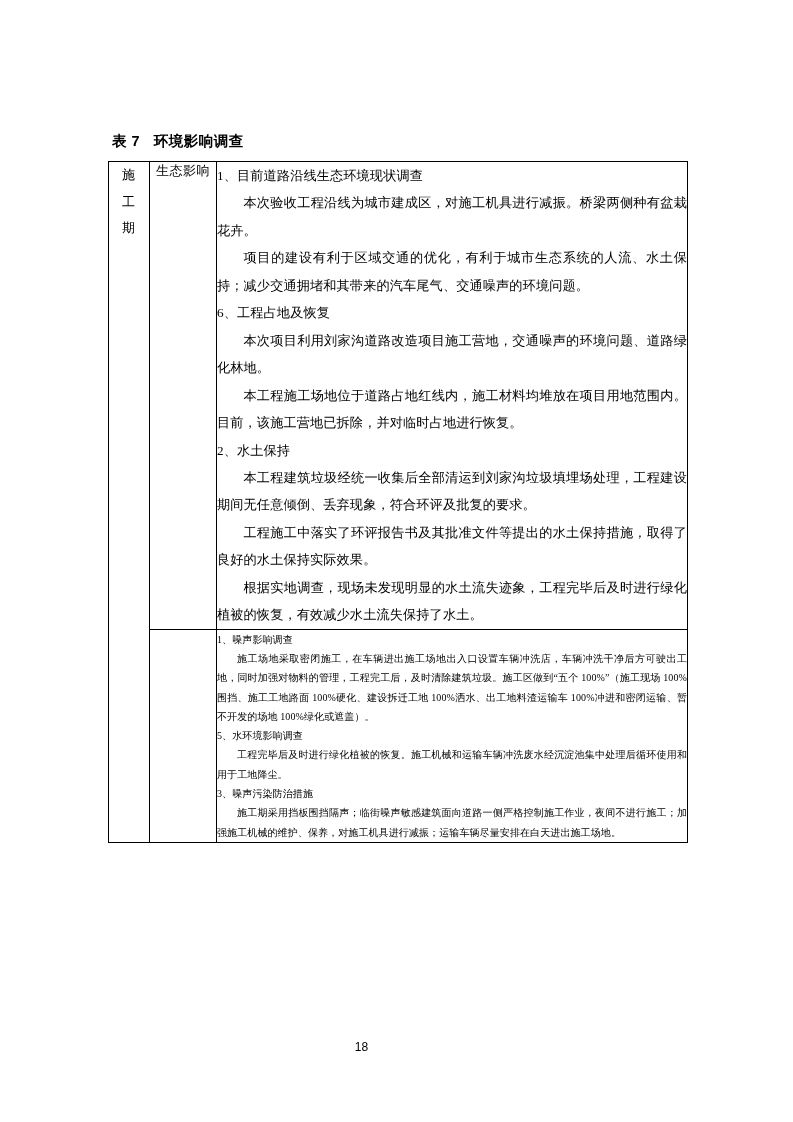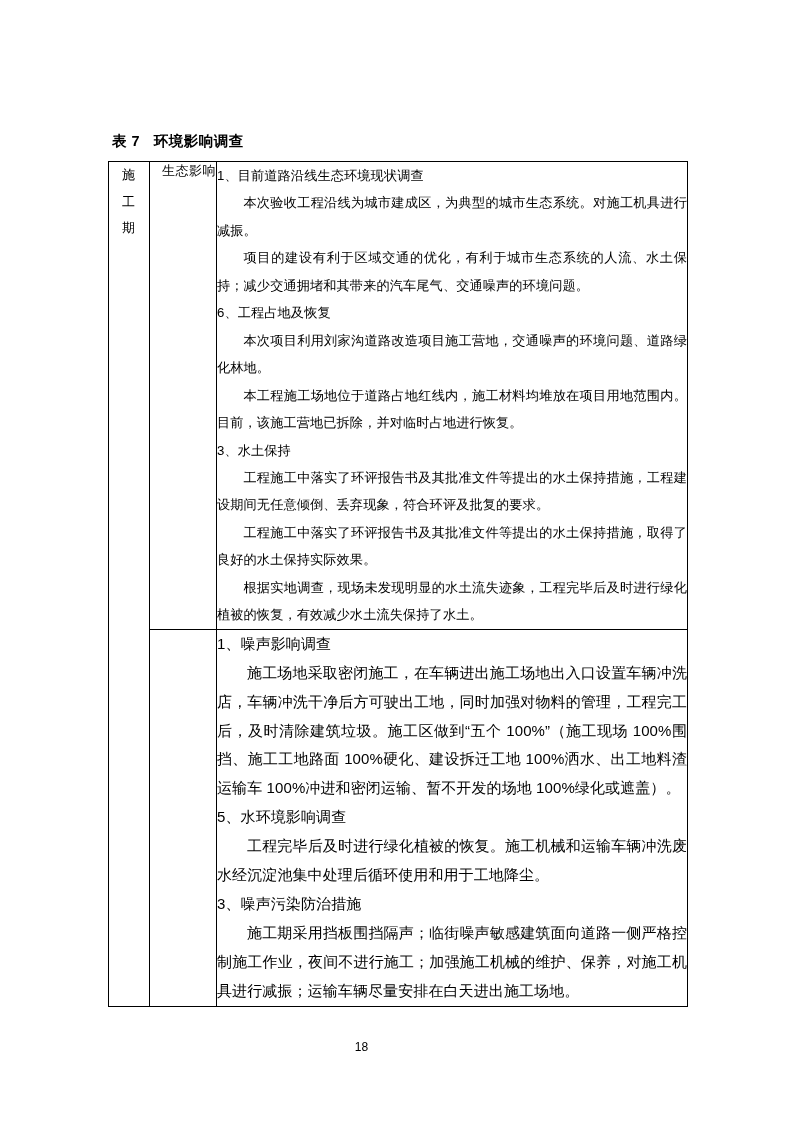--- a/index.html
+++ b/index.html
@@ -41,52 +41,52 @@
     vertical-align: top;
     padding: 0;
   }
   td.col-period {
     width: 40px;
     text-align: center;
     vertical-align: middle;
   }
   td.col-category {
     width: 66px;
-    text-align: right;
+    text-align: center;
     vertical-align: middle;
   }
   td.col-content {
     width: 470px;
     padding: 6px 9px 8px 9px;
   }
   .vert-text {
     font-family: "Liberation Sans", "DejaVu Sans", sans-serif;
     font-size: 13px;
     line-height: 2.05;
     letter-spacing: 1px;
   }
   .vert-text span { display: block; }
   .cat-text {
     font-family: "Liberation Sans", "DejaVu Sans", sans-serif;
     font-size: 13px;
     letter-spacing: 0.5px;
   }
   p.line {
     margin: 0;
-    font-family: Liberation Sans, sans-serif;
+    font-family: Liberation Serif, serif;
     font-size: 13.2px;
     line-height: 2.08;
     text-align: justify;
     text-justify: inter-ideograph;
     letter-spacing: 0.1px;
   }
   p.indent { text-indent: 2em; }
   .cell-b p.line {
     line-height: 1.93;
-    font-size: 15px;
+    font-size: 10px;
   }
   .page-number {
     position: absolute;
     left: 0;
     top: 1040px;
     width: 723px;
     text-align: center;
     font-family: "Liberation Sans", "DejaVu Sans", sans-serif;
     font-size: 12px;
   }
@@ -106,27 +106,27 @@
             <span>施</span>
             <span>工</span>
             <span>期</span>
           </div>
         </td>
         <td class="col-category">
           <div class="cat-text">生态影响</div>
         </td>
         <td class="col-content cell-a">
           <p class="line">1、目前道路沿线生态环境现状调查</p>
-          <p class="line indent">本次验收工程沿线为城市建成区，为典型的城市生态系统。对施工机具进行减振。</p>
+          <p class="line indent">本次验收工程沿线为城市建成区，对施工机具进行减振。桥梁两侧种有盆栽花卉。</p>
           <p class="line indent">项目的建设有利于区域交通的优化，有利于城市生态系统的人流、水土保持；减少交通拥堵和其带来的汽车尾气、交通噪声的环境问题。</p>
           <p class="line">6、工程占地及恢复</p>
           <p class="line indent">本次项目利用刘家沟道路改造项目施工营地，交通噪声的环境问题、道路绿化林地。</p>
           <p class="line indent">本工程施工场地位于道路占地红线内，施工材料均堆放在项目用地范围内。目前，该施工营地已拆除，并对临时占地进行恢复。</p>
-          <p class="line">3、水土保持</p>
-          <p class="line indent">工程施工中落实了环评报告书及其批准文件等提出的水土保持措施，工程建设期间无任意倾倒、丢弃现象，符合环评及批复的要求。</p>
+          <p class="line">2、水土保持</p>
+          <p class="line indent">本工程建筑垃圾经统一收集后全部清运到刘家沟垃圾填埋场处理，工程建设期间无任意倾倒、丢弃现象，符合环评及批复的要求。</p>
           <p class="line indent">工程施工中落实了环评报告书及其批准文件等提出的水土保持措施，取得了良好的水土保持实际效果。</p>
           <p class="line indent">根据实地调查，现场未发现明显的水土流失迹象，工程完毕后及时进行绿化植被的恢复，有效减少水土流失保持了水土。</p>
         </td>
       </tr>
       <tr>
         <td class="col-category">
           <div class="cat-text"></div>
         </td>
         <td class="col-content cell-b">
           <p class="line">1、噪声影响调查</p>

